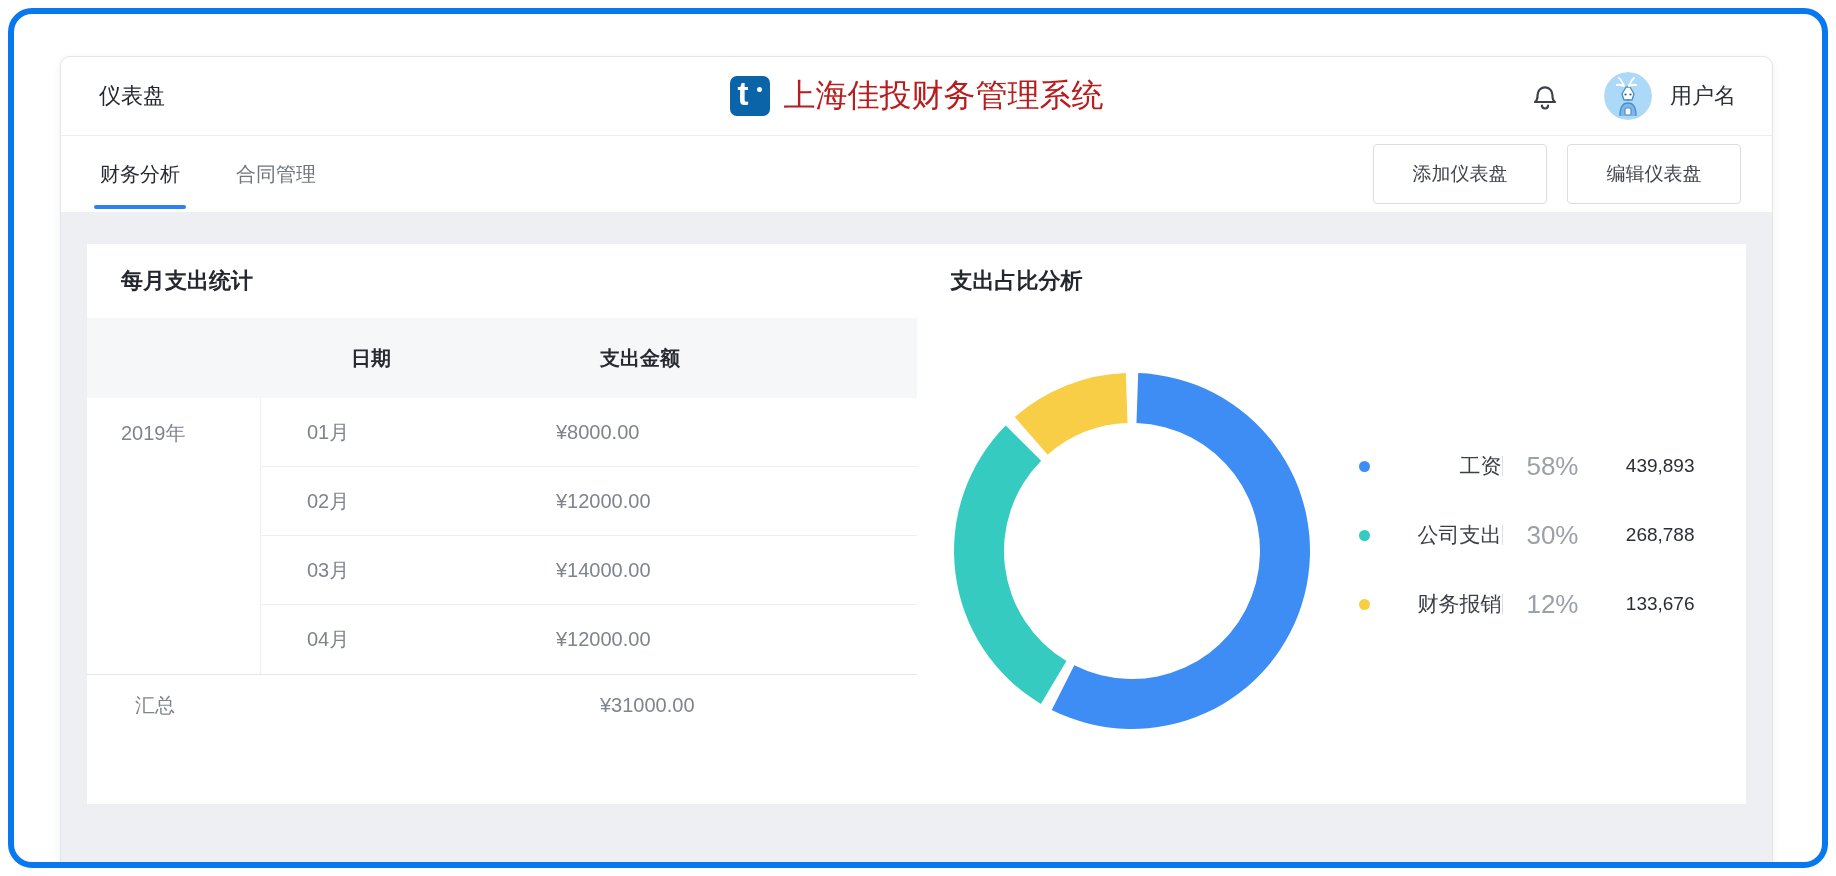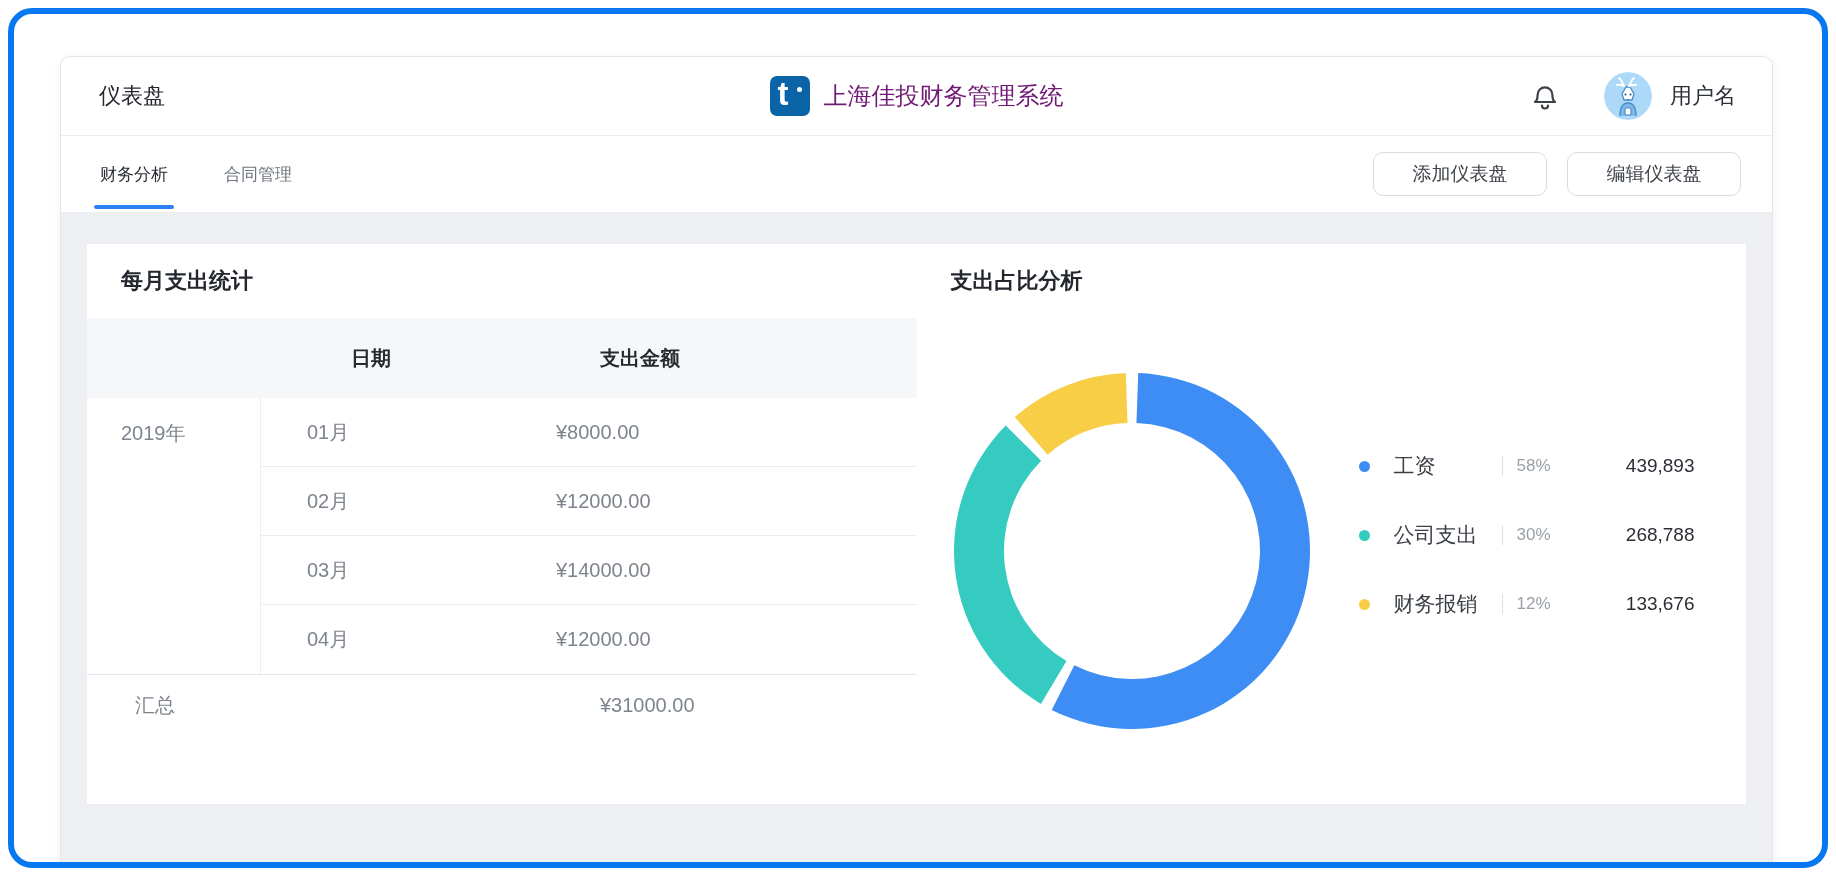--- a/index.html
+++ b/index.html
@@ -19,37 +19,37 @@
   .appbar { position:relative; height:79px; background:#ffffff; border-bottom:1px solid #ECEEF1;
             display:flex; align-items:center; }
   .page-title { padding-left:38px; font-size:22px; color:#24282E; }
   .brand { position:absolute; left:50%; top:0; height:100%; transform:translateX(-50%);
            display:flex; align-items:center; gap:14px; }
   .logo { width:40px; height:40px; background:#0B63A8; border-radius:7px; position:relative;
           color:#fff; }
   .logo .t { position:absolute; left:8px; top:-1px; font-size:33px; font-weight:600; }
   .logo .dot { position:absolute; right:8px; top:11px; width:5px; height:5px; border-radius:50%;
                background:#fff; }
-  .app-title { font-size:24px; color:#701a75; }
+  .app-title { font-size:32px; color:#b91c1c; }
   .appbar-right { margin-left:auto; display:flex; align-items:center; padding-right:36px; }
   .bell { width:34px; height:34px; margin-right:42px; }
   .avatar { width:48px; height:48px; border-radius:50%; overflow:hidden; margin-right:18px; }
   .username { font-size:22px; color:#2B3036; }
 
   
   .tabbar { height:76px; background:#ffffff; display:flex; align-items:center; position:relative; }
   .tabs { display:flex; padding-left:39px; height:100%; }
-  .tab { position:relative; font-size:17px; color:#70767E; margin-right:56px;
+  .tab { position:relative; font-size:20px; color:#70767E; margin-right:56px;
          display:flex; align-items:center; cursor:pointer; }
   .tab.active { color:#282C32; font-weight:500; }
   .tab.active::after { content:""; position:absolute; left:-6px; right:-6px; bottom:3px;
                        height:4px; border-radius:2px; background:#2C80F4; }
   .tab-actions { margin-left:auto; display:flex; gap:20px; padding-right:31px; }
-  .btn { min-width:174px; height:44px; background:#fff; border:1px solid #D9DCE1;
-         border-radius:10px; font-size:19px; color:#40454B; display:flex;
+  .btn { min-width:174px; height:60px; background:#fff; border:1px solid #D9DCE1;
+         border-radius:4px; font-size:19px; color:#40454B; display:flex;
          align-items:center; justify-content:center; cursor:pointer;
          font-family:"Liberation Sans","DejaVu Sans",sans-serif; }
 
   
   .content { display:flex; padding:32px 26px 0 26px; }
   .card { background:#ffffff; height:560px; flex:1; position:relative; }
   .card-title { height:74px; display:flex; align-items:center; padding-left:34px;
                 font-size:22px; font-weight:600; color:#24282E; }
 
   
@@ -64,26 +64,26 @@
               font-size:20px; color:#7E848D; }
   .data-row.divided { border-bottom:1px solid #EBEEF2; }
   .data-row .c-date { padding-left:46px; }
   .summary-row { height:61px; border-top:1px solid #E3E6EA; display:grid;
                  grid-template-columns:218px 295px 1fr; align-items:center;
                  font-size:20px; color:#7E848D; }
   .summary-row .c1 { padding-left:48px;font-family:Liberation Serif, serif; }
 
   
   .donut { position:absolute; left:33px; top:125px; width:364px; height:364px; }
-  .legend { position:absolute; left:442px; top:208px; width:336px; }
+  .legend { position:absolute; left:442px; top:208px; width:336px;text-align:right; }
   .legend-row { display:flex; align-items:center; height:28px; margin-bottom:41px; }
   .legend-dot { width:11px; height:11px; border-radius:50%; flex:0 0 11px; }
   .legend-label { font-size:21px; color:#3A3F46; margin-left:24px; width:108px; }
   .legend-sep { width:1px; height:20px; background:#DDE0E4; margin-right:14px; }
-  .legend-pct { font-size:17px; color:#9BA1A8; width:62px; }
+  .legend-pct { font-size:26px; color:#9BA1A8; width:62px; }
   .legend-val { font-size:19px; color:#2B2F35; font-weight:500; margin-left:auto; }
 </style>
 </head>
 <body>
 
 <div class="frame">
   <div class="window">
 
     <div class="appbar">
       <div class="page-title">仪表盘</div>

